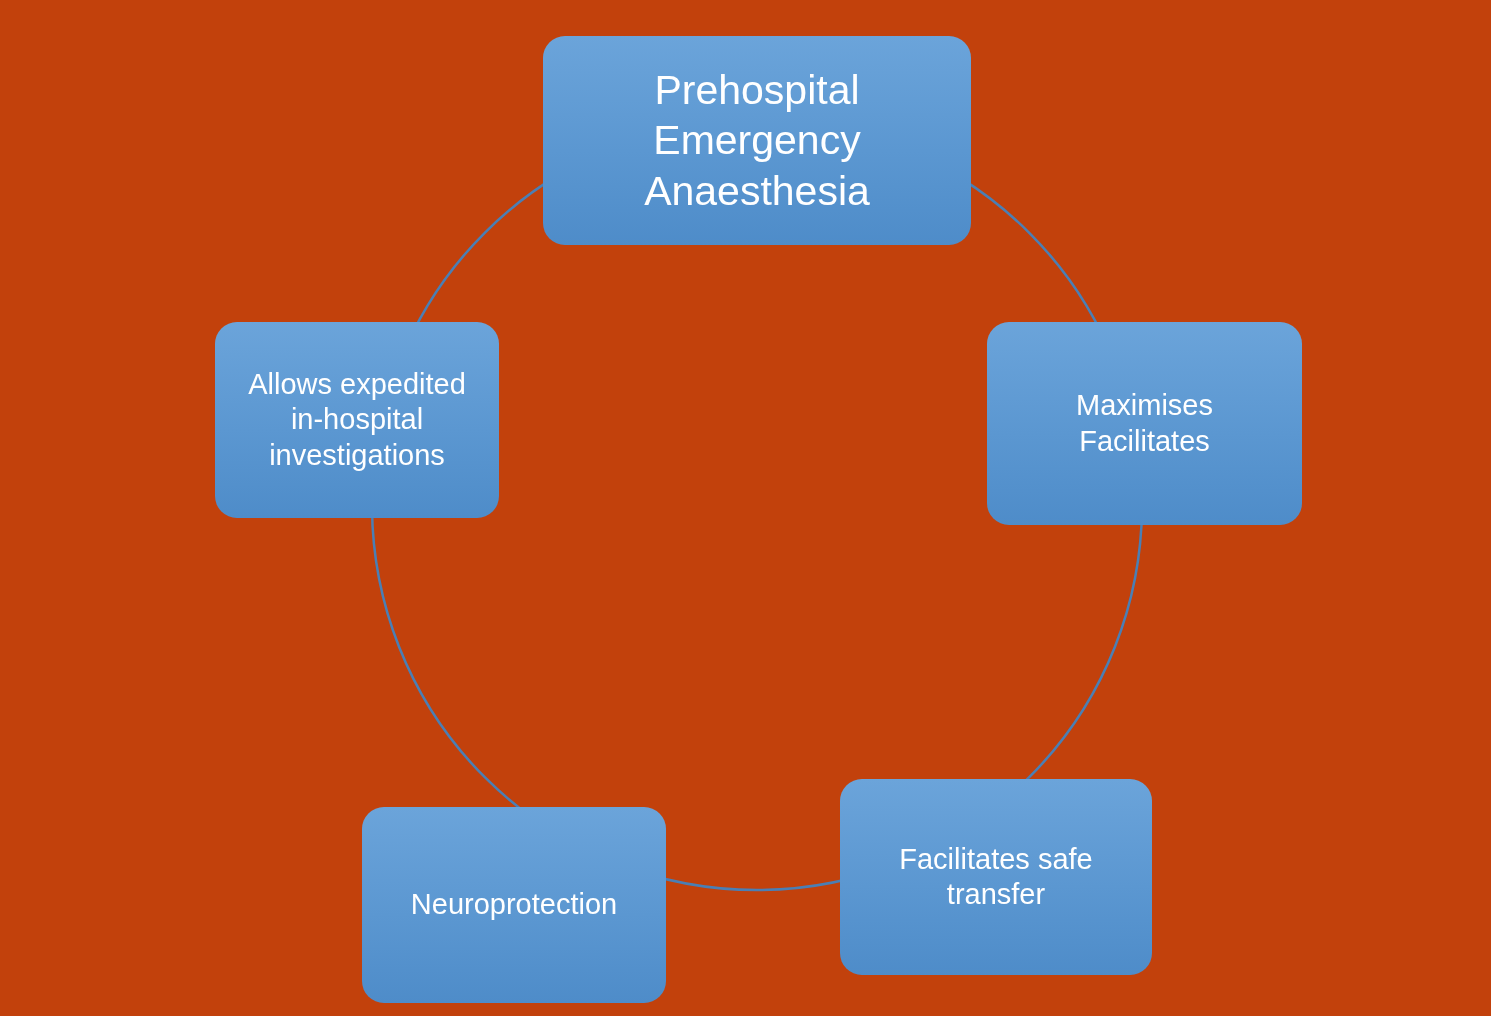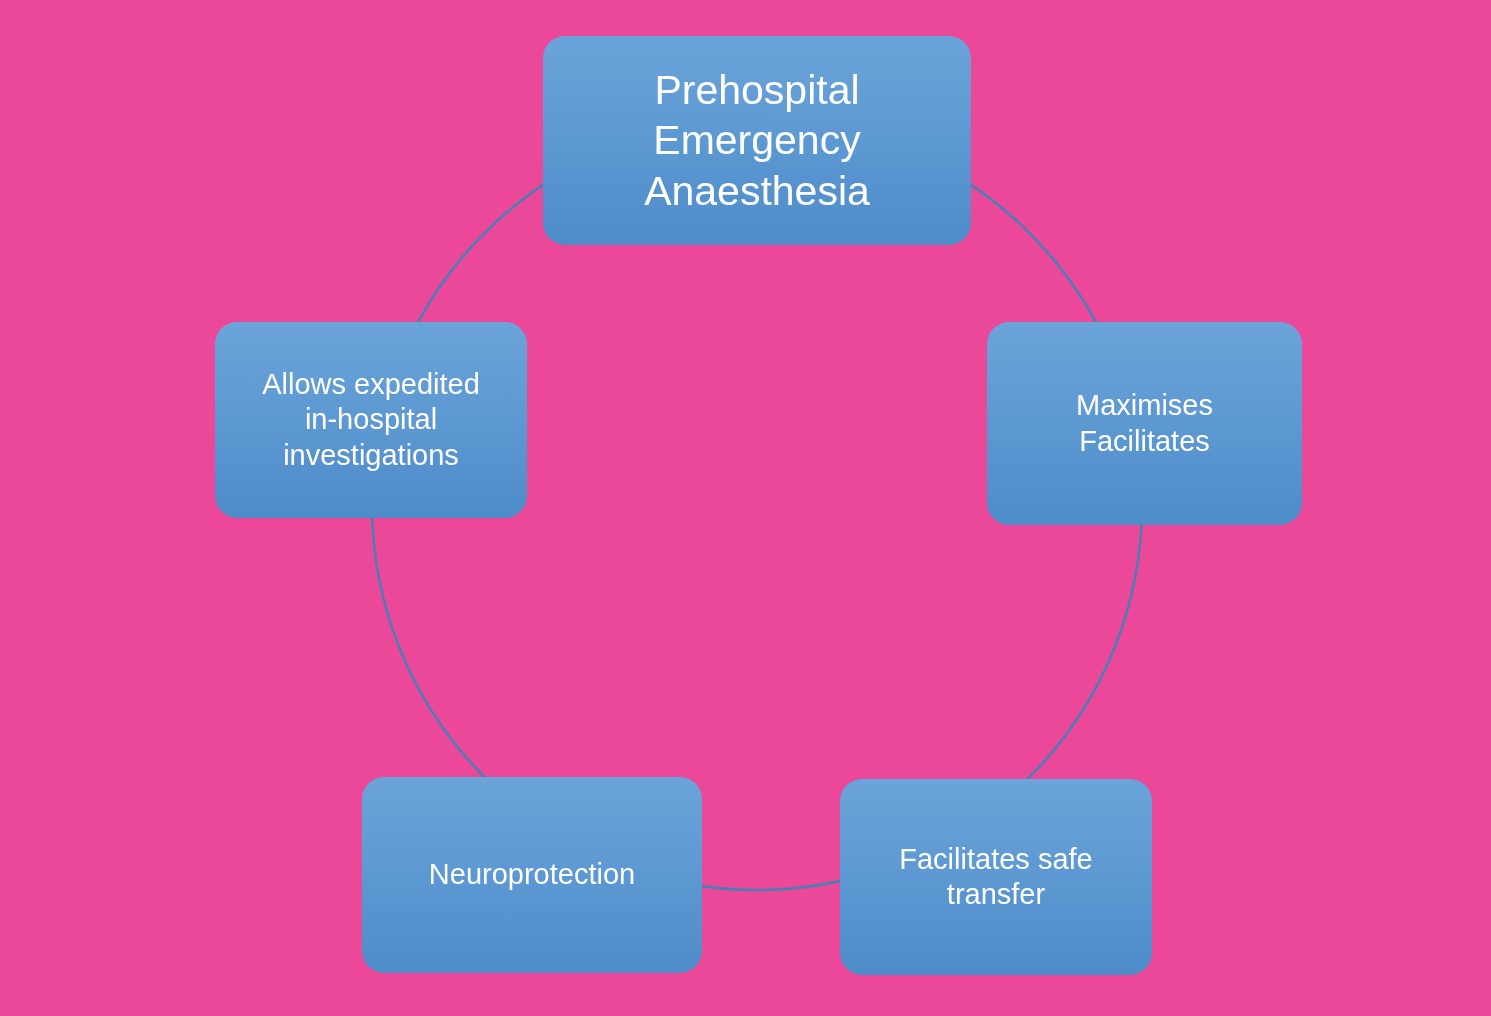--- a/index.html
+++ b/index.html
@@ -7,21 +7,21 @@
     padding: 0;
     background: #ffffff;
   }
   body {
     font-family: "Liberation Sans", sans-serif;
   }
   #canvas {
     position: relative;
     width: 1491px;
     height: 1016px;
-    background: #ec4899;
+    background: #c2410c;
     overflow: hidden;
   }
   #ring {
     position: absolute;
     left: 0;
     top: 0;
     width: 1491px;
     height: 1016px;
   }
   .node {
@@ -63,30 +63,30 @@
   #node-transfer {
     left: 840px;
     top: 779px;
     width: 312px;
     height: 196px;
     font-size: 29px;
   }
   
   #node-neuro {
     left: 362px;
-    top: 777px;
-    width: 340px;
+    top: 807px;
+    width: 304px;
     height: 196px;
     font-size: 29px;
   }
   
   #node-investigations {
     left: 215px;
     top: 322px;
-    width: 312px;
+    width: 284px;
     height: 196px;
     font-size: 29px;
   }
 </style>
 </head>
 <body>
 
 <div id="canvas">
 
   <svg id="ring" viewBox="0 0 1491 1016" aria-hidden="true">

